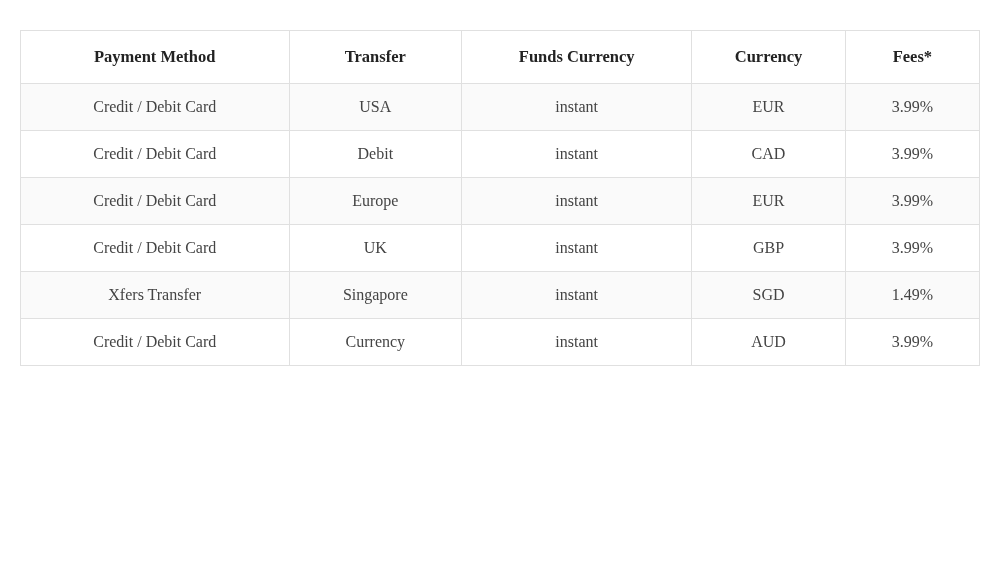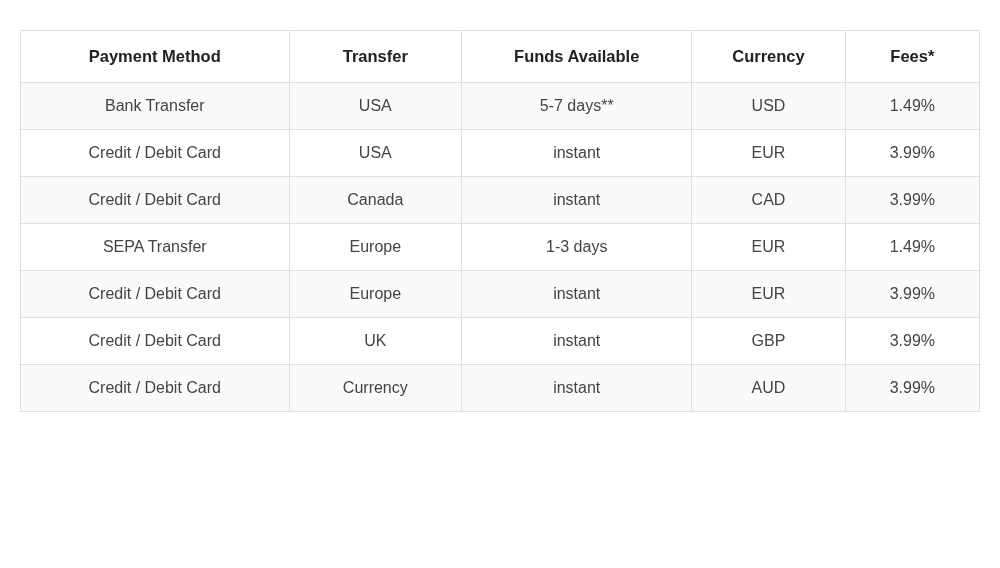--- a/index.html
+++ b/index.html
@@ -21,20 +21,21 @@
       border-collapse: collapse;
       width: 960px;
       background: #ffffff;
     }
     th, td {
       text-align: center;
       padding: 14px 10px;
       font-size: 16px;
       color: #333333;
       border: 1px solid #e0e0e0;
+      font-family: Liberation Serif, serif;
     }
     th {
       font-weight: 700;
       background: #ffffff;
       color: #222222;
       font-size: 16.5px;
       padding: 16px 10px;
     }
     tbody tr:nth-child(odd) td {
       background: #fafafa;
@@ -53,69 +54,62 @@
     .col-fees { width: 14%; margin-top: 36px; }
   </style>
 </head>
 <body>
 
 <table>
   <thead>
     <tr>
       <th class="col-method">Payment Method</th>
       <th class="col-countries">Transfer</th>
-      <th class="col-funds">Funds Available</th>
+      <th class="col-funds">Funds Currency</th>
       <th class="col-currency">Currency</th>
       <th class="col-fees">Fees*</th>
     </tr>
   </thead>
   <tbody>
-    <tr>
-      <td>Bank Transfer</td>
-      <td>USA</td>
-      <td>5-7 days**</td>
-      <td>USD</td>
-      <td>1.49%</td>
-    </tr>
     <tr>
       <td>Credit / Debit Card</td>
       <td>USA</td>
       <td>instant</td>
       <td>EUR</td>
       <td>3.99%</td>
     </tr>
     <tr>
       <td>Credit / Debit Card</td>
-      <td>Canada</td>
+      <td>Debit</td>
       <td>instant</td>
       <td>CAD</td>
       <td>3.99%</td>
-    </tr>
-    <tr>
-      <td>SEPA Transfer</td>
-      <td>Europe</td>
-      <td>1-3 days</td>
-      <td>EUR</td>
-      <td>1.49%</td>
     </tr>
     <tr>
       <td>Credit / Debit Card</td>
       <td>Europe</td>
       <td>instant</td>
       <td>EUR</td>
       <td>3.99%</td>
     </tr>
     <tr>
       <td>Credit / Debit Card</td>
       <td>UK</td>
       <td>instant</td>
       <td>GBP</td>
       <td>3.99%</td>
     </tr>
     <tr>
+      <td>Xfers Transfer</td>
+      <td>Singapore</td>
+      <td>instant</td>
+      <td>SGD</td>
+      <td>1.49%</td>
+    </tr>
+    <tr>
       <td>Credit / Debit Card</td>
       <td>Currency</td>
       <td>instant</td>
       <td>AUD</td>
       <td>3.99%</td>
     </tr>
   </tbody>
 </table>
 
 </body></html>

